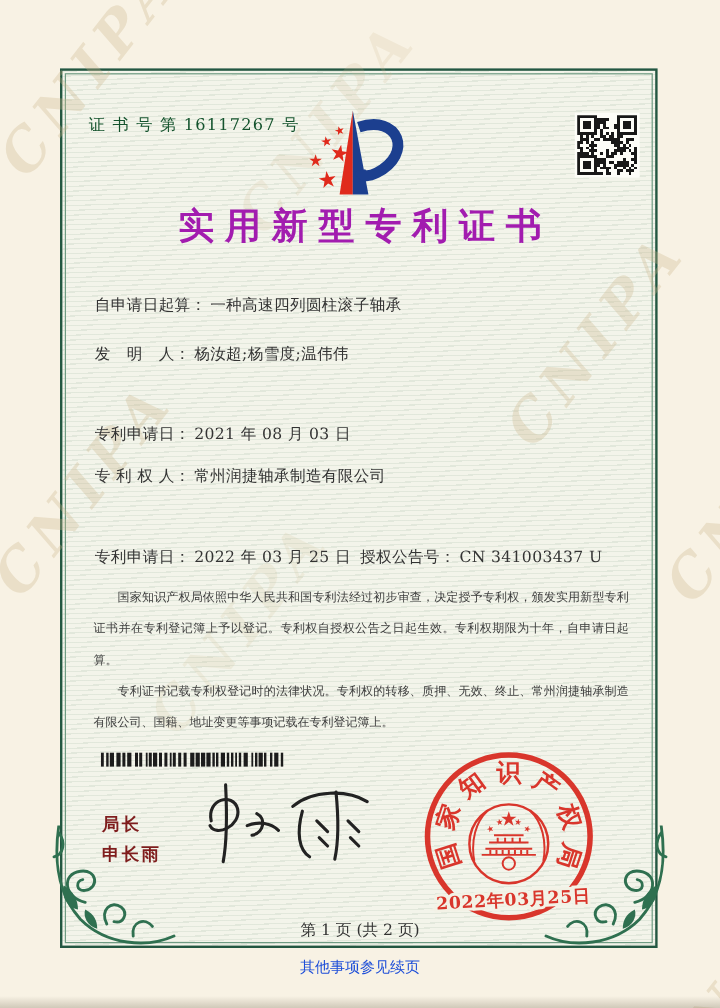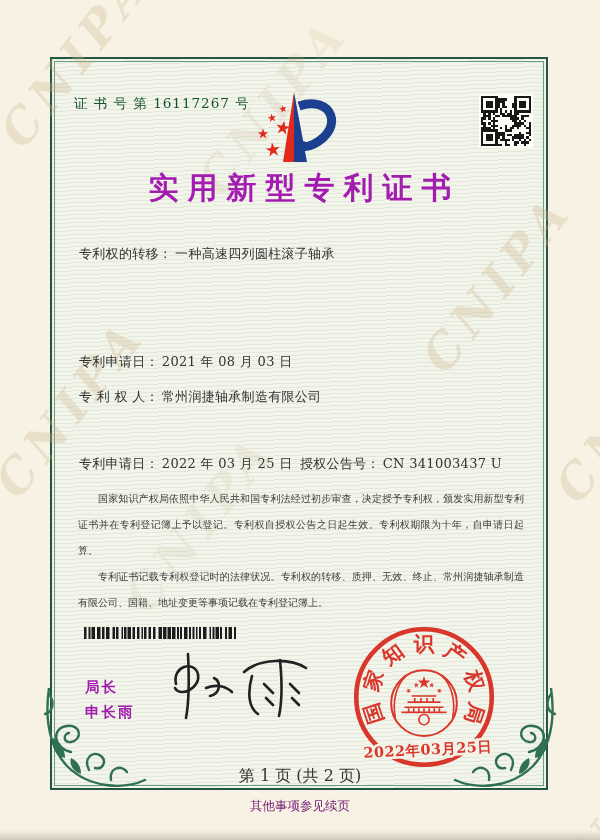--- a/index.html
+++ b/index.html
@@ -28,37 +28,37 @@
   .frow{position:absolute;left:79px;font-size:13px;color:#333;z-index:3;white-space:nowrap;letter-spacing:.3px;}
   .fvalue{margin-left:3px;margin-top:44px;}
   .grant-b{position:absolute;left:300px;top:455px;}
 
   .paras{position:absolute;left:78px;top:486px;width:446px;z-index:3;font-size:10px;line-height:26px;
         color:#3d3d3d;text-align:justify;}
   .paras p{margin:0;text-indent:2em;}
 
   .barcode{position:absolute;left:84px;top:627px;z-index:3;}
   .bureau{position:absolute;left:85px;z-index:3;font-family:"DejaVu Sans",sans-serif;font-weight:bold;
-        font-size:14.5px;color:#a21caf;letter-spacing:2px;}
+        font-size:14.5px;color:#7f1d1d;letter-spacing:2px;}
   .bureau-title{top:678px;} .bureau-name{top:703px;}
   .sig{position:absolute;left:148px;top:648px;z-index:4;}
 
   .seal{position:absolute;left:347px;top:620px;width:154px;height:154px;z-index:5;opacity:.93;}
   .seal-ring{fill:none;stroke:#d8281e;stroke-width:4.5;}
   .seal-char{fill:#d8281e;font-size:20px;font-weight:bold;font-family:"DejaVu Serif",serif;text-anchor:middle;}
   .seal-emblem{stroke:#d8281e;fill:none;stroke-width:2;}
   .seal-date{fill:#d8281e;font-size:14px;font-weight:bold;letter-spacing:.5px;text-anchor:middle;
         font-family:"DejaVu Serif",serif;}
   .halo{stroke:#f3f2e6;stroke-width:5;fill:#f3f2e6;}
 
   .flourish{position:absolute;top:688px;z-index:2;}
   .fl-left{left:37px;} .fl-right{right:37px;transform:scaleX(-1);}
 
-  .page-num{position:absolute;left:0;width:100%;top:766px;text-align:center;font-size:16px;color:#333;z-index:3;}
-  .cont-note{position:absolute;left:0;width:100%;top:798px;text-align:center;font-size:12.5px;color:#701a75;z-index:3;}
+  .page-num{position:absolute;left:0;width:100%;top:766px;text-align:center;font-size:13px;color:#333;z-index:3;}
+  .cont-note{position:absolute;left:0;width:100%;top:798px;text-align:center;font-size:12.5px;color:#1d4ed8;z-index:3;}
 </style>
 </head>
 <body>
 
 <div class="page">
 
   <span class="wm" style="left:-30px;top:30px;">CNIPA</span>
   <span class="wm" style="left:168px;top:78px;opacity:.18;">CNIPA</span>
   <span class="wm" style="left:392px;top:255px;">CNIPA</span>
   <span class="wm" style="left:-35px;top:380px;">CNIPA</span>
@@ -352,21 +352,24 @@
         <rect x="10" y="20" width="1" height="1"></rect>
         <rect x="11" y="20" width="1" height="1"></rect>
         <rect x="14" y="20" width="1" height="1"></rect>
         <rect x="18" y="20" width="1" height="1"></rect>
       </g>
   </svg>
 
   <div class="title">实用新型专利证书</div>
 
   <div class="frow" style="top:245px;">
-    <span class="flabel">专利权的转移：</span><span class="fvalue">一种高速四列圆柱滚子轴承</span>
+    <span class="flabel">自申请日起算：</span><span class="fvalue">一种高速四列圆柱滚子轴承</span>
+  </div>
+  <div class="frow" style="top:286px;">
+    <span class="flabel">发　明　人：</span><span class="fvalue">杨汝超;杨雪度;温伟伟</span>
   </div>
   <div class="frow" style="top:353px;">
     <span class="flabel">专利申请日：</span><span class="fvalue">2021 年 08 月 03 日</span>
   </div>
   <div class="frow" style="top:388px;">
     <span class="flabel">专 利 权 人：</span><span class="fvalue">常州润捷轴承制造有限公司</span>
   </div>
   <div class="frow" style="top:455px;">
     <span class="flabel">专利申请日：</span><span class="fvalue">2022 年 03 月 25 日</span>
   </div>

